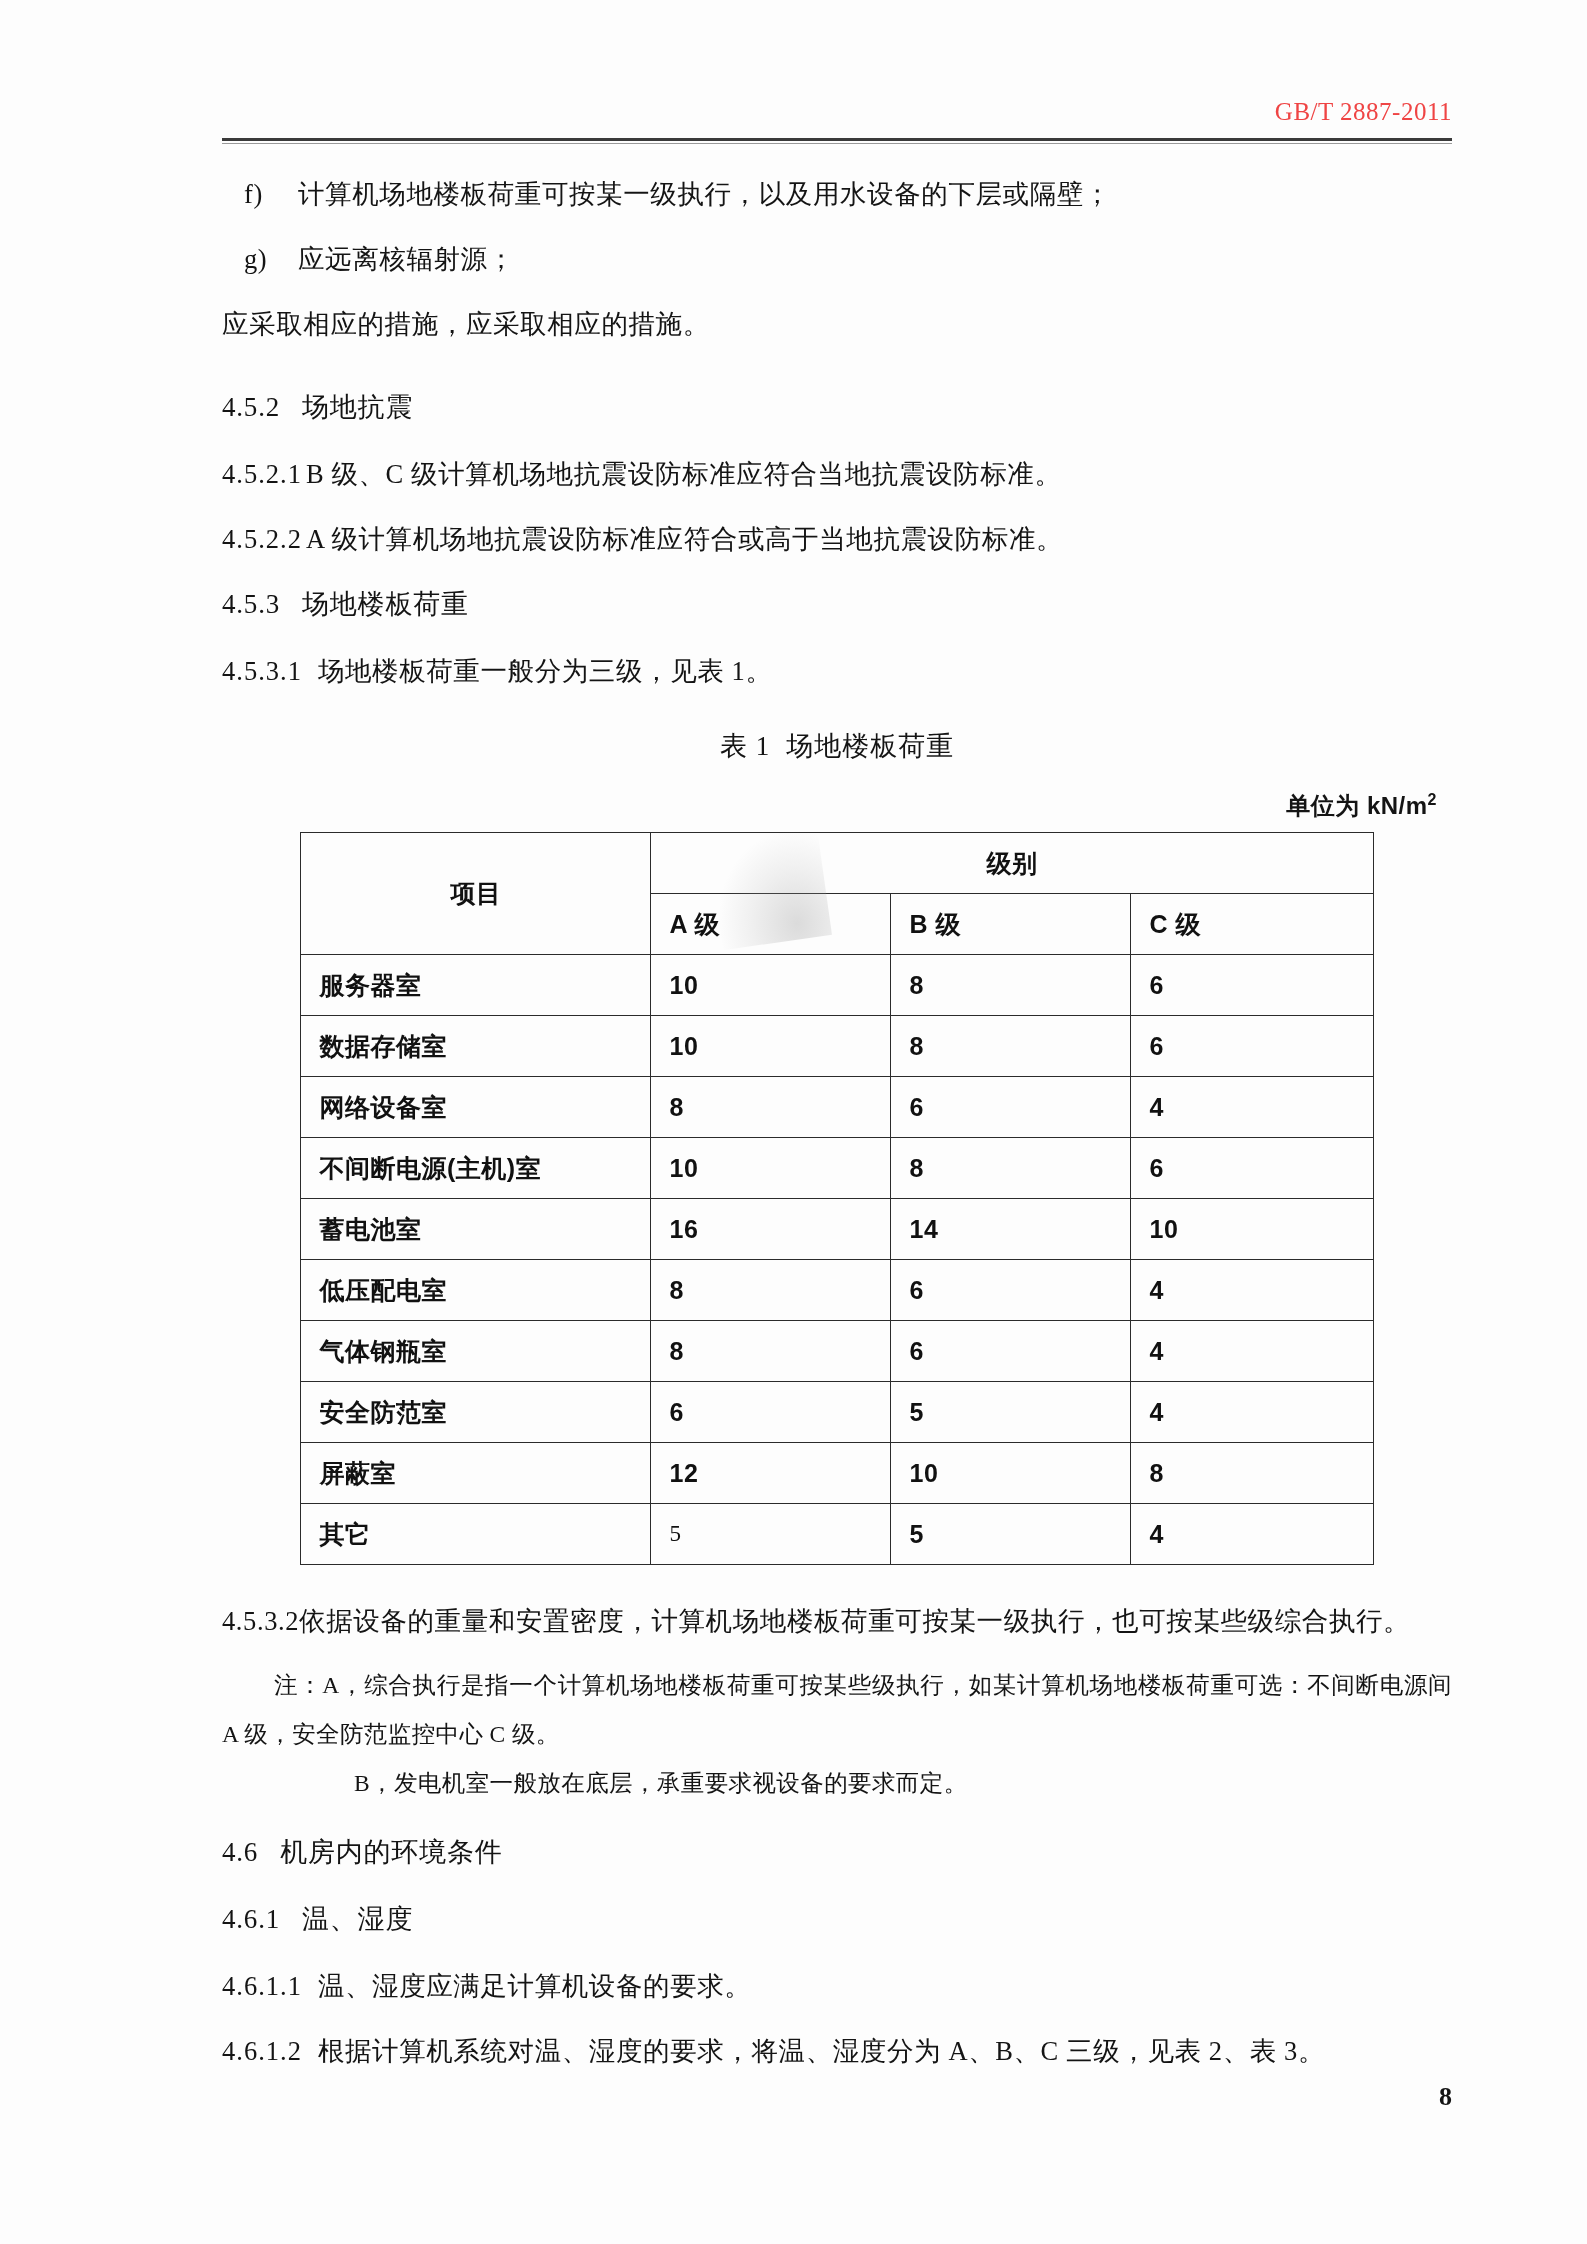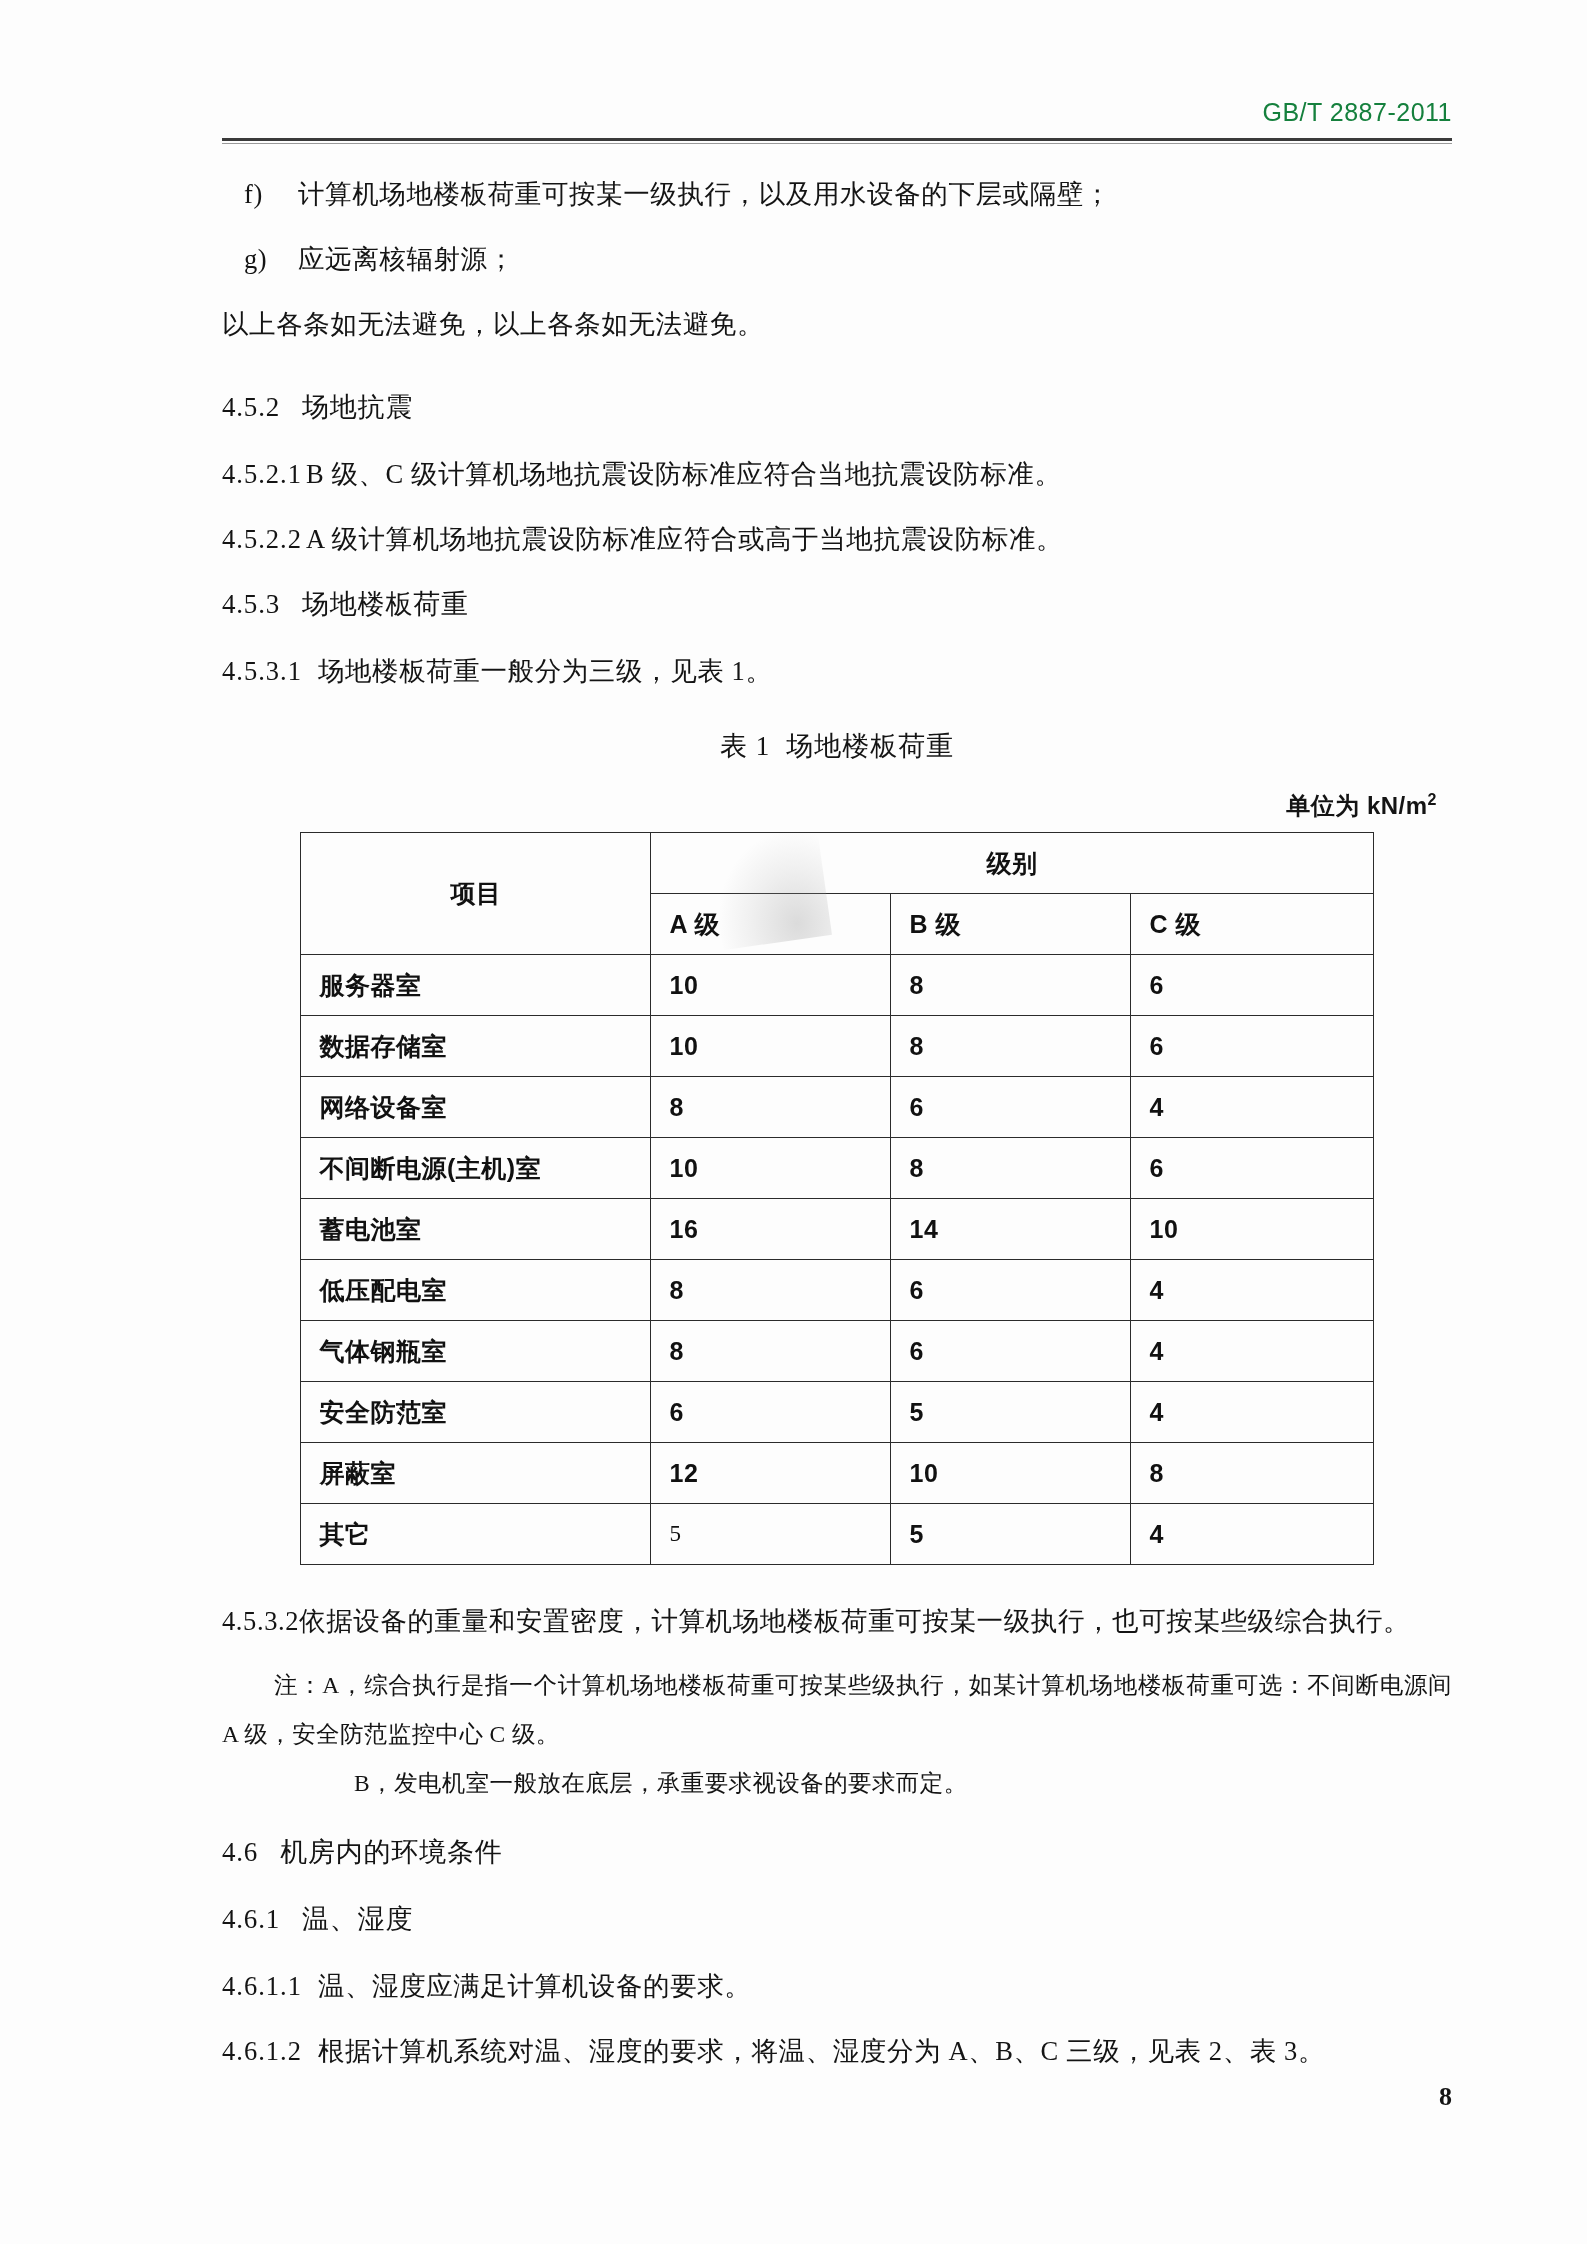--- a/index.html
+++ b/index.html
@@ -27,23 +27,23 @@
     right: 135px;
     top: 98px;
     height: 48px;
   }
   .header-std-no {
     position: absolute;
     right: 0;
     top: 0;
     font-size: 25px;
     letter-spacing: .5px;
-    font-family: Liberation Sans, sans-serif;
+    font-family: Liberation Serif, serif;
     white-space: nowrap;
-    color: #15803d;
+    color: #ef4444;
   }
   .header-rule {
     position: absolute;
     left: 0;
     right: 0;
     top: 40px;
     border-top: 3px solid #3a3a3a;
     border-bottom: 1px solid #9a9a9a;
     height: 2px;
   }
@@ -222,21 +222,21 @@
       <span class="marker">f)</span>
       <span class="cjk">计算机场地楼板荷重可按某一级执行，以及用水设备的下层或隔壁；</span>
     </div>
 
     <div class="list-item">
       <span class="marker">g)</span>
       <span class="cjk">应远离核辐射源；</span>
     </div>
 
     <div class="list-item indent-para">
-      <span class="cjk">以上各条如无法避免，以上各条如无法避免。</span>
+      <span class="cjk">应采取相应的措施，应采取相应的措施。</span>
     </div>
 
     <div class="gap-sm"></div>
 
     <div class="heading">
       <span class="num">4.5.2</span><span class="cjk">场地抗震</span>
     </div>
 
     <div class="clause">
       <span class="num tight">4.5.2.1</span><span class="cjk">B 级、C 级计算机场地抗震设防标准应符合当地抗震设防标准。</span>

